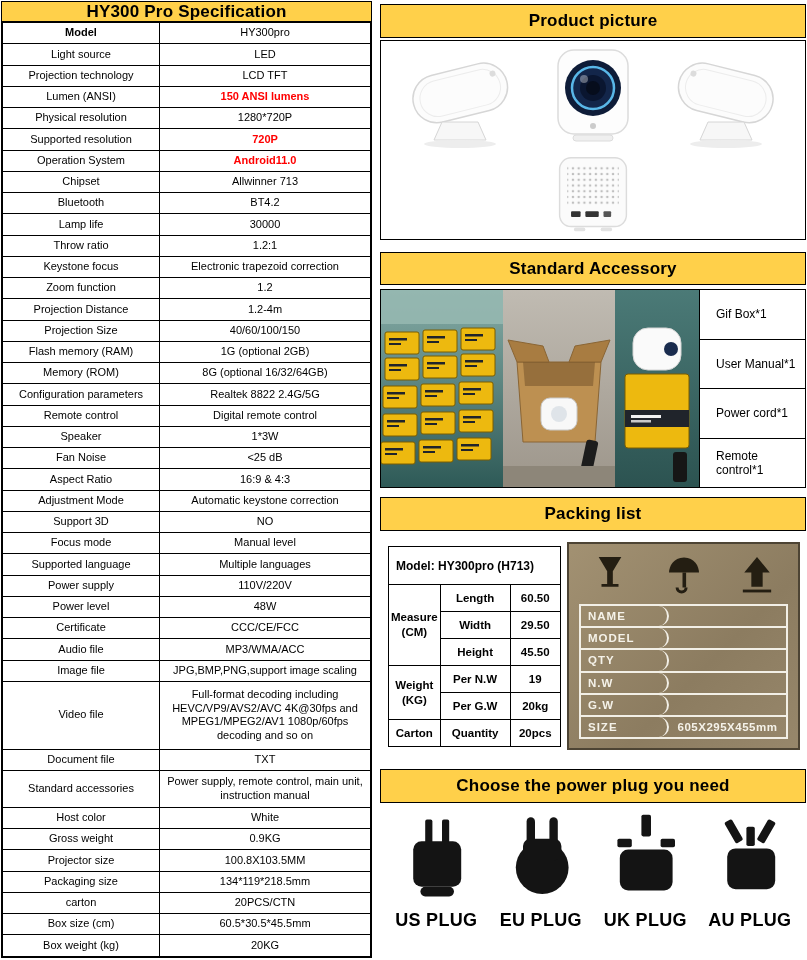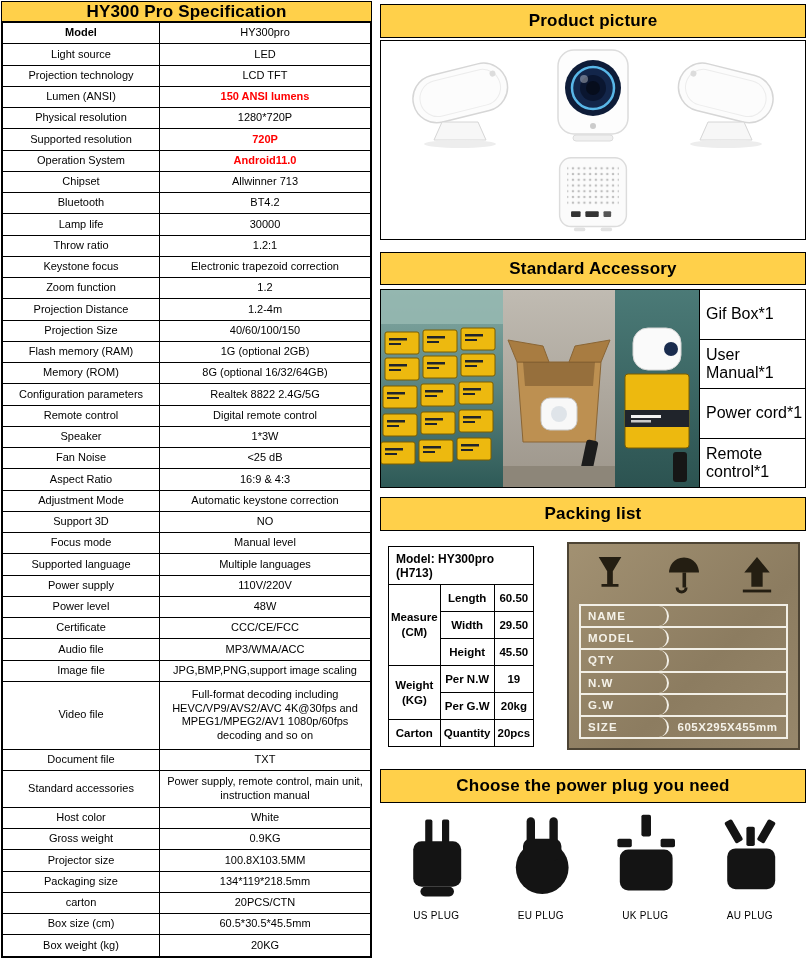--- a/index.html
+++ b/index.html
@@ -26,26 +26,26 @@
   .panel-product{top:40px;height:200px;border:1px solid #000;background:#fff;
     display:flex;flex-direction:column;align-items:center;}
   .prod-row-top{display:flex;align-items:center;justify-content:center;gap:4px;height:112px;width:100%;}
   .prod-row-bottom{display:flex;align-items:center;justify-content:center;height:86px;width:100%;}
 
   .hdr-acc{top:252px;height:33px;}
   .panel-acc{top:289px;height:199px;border:1px solid #000;background:#fff;display:flex;}
   .acc-photos{display:flex;height:100%;}
   .acc-photo{height:100%;}
   .acc-list{flex:1;border-left:1px solid #000;display:flex;flex-direction:column;}
-  .acc-item{flex:1;display:flex;align-items:center;padding-left:6px;font-size:16px;}
+  .acc-item{flex:1;display:flex;align-items:center;padding-left:16px;font-size:12px;}
   .acc-item + .acc-item{border-top:1px solid #000;}
 
   .hdr-pack{top:497px;height:34px;}
   .panel-pack{top:536px;height:222px;background:#fff;}
-  .pack-table{position:absolute;left:8px;top:10px;width:146px;border-collapse:collapse;font-size:11.5px;}
+  .pack-table{position:absolute;left:8px;top:10px;width:173px;border-collapse:collapse;font-size:11.5px;}
   .pack-table td{border:1px solid #000;font-weight:bold;text-align:center;vertical-align:middle;padding:2px 2px;}
   .pack-table td.model-cell{height:38px;text-align:left;padding-left:7px;font-size:12px;}
   .pack-table td.group-cell{width:47px;white-space:pre-line;line-height:1.3;}
   .pack-table td.k{width:72px;height:27px;}
   .pack-table td.v{width:52px;margin-left:8px;}
 
   .carton-label{position:absolute;left:187px;top:6px;width:233px;height:208px;
     background:linear-gradient(135deg,#a29172,#8c7c60 60%,#97876b);
     border:2px solid #4d4434;padding:8px 10px 9px 10px;display:flex;flex-direction:column;}
   .label-icons{display:flex;justify-content:space-between;align-items:flex-start;padding:2px 14px 6px 14px;height:52px;}
@@ -53,21 +53,21 @@
   .lbl-row{flex:1;display:grid;grid-template-columns:88px 1fr;}
   .lbl-row + .lbl-row{border-top:2px solid #f2efe6;}
   .lbl-k{border-right:2px solid #f2efe6;display:flex;align-items:center;padding-left:7px;
     color:#f5f2e9;font-weight:bold;font-size:11.5px;letter-spacing:1px;border-radius:10px;}
   .lbl-v{display:flex;align-items:center;justify-content:center;color:#f5f2e9;font-weight:bold;font-size:11.5px;letter-spacing:.5px;}
 
   .hdr-plug{top:769px;height:34px;}
   .panel-plug{top:806px;height:148px;background:#fff;display:flex;justify-content:space-around;align-items:flex-start;padding:4px 4px 0 4px;}
   .plug-cell{width:104px;display:flex;flex-direction:column;align-items:center;}
   .plug-cell svg{width:88px;height:96px;}
-  .plug-name{font-weight:normal;font-size:10px;margin-top:4px;letter-spacing:.3px;}
+  .plug-name{font-weight:bold;font-size:18px;margin-top:4px;letter-spacing:.3px;}
 </style>
 </head>
 <body>
 
 <div class="page">
 
   <section class="spec-panel">
     <div class="yellow-hdr spec-hdr">HY300 Pro Specification</div>
     <table class="spec-table">
       <tbody>

